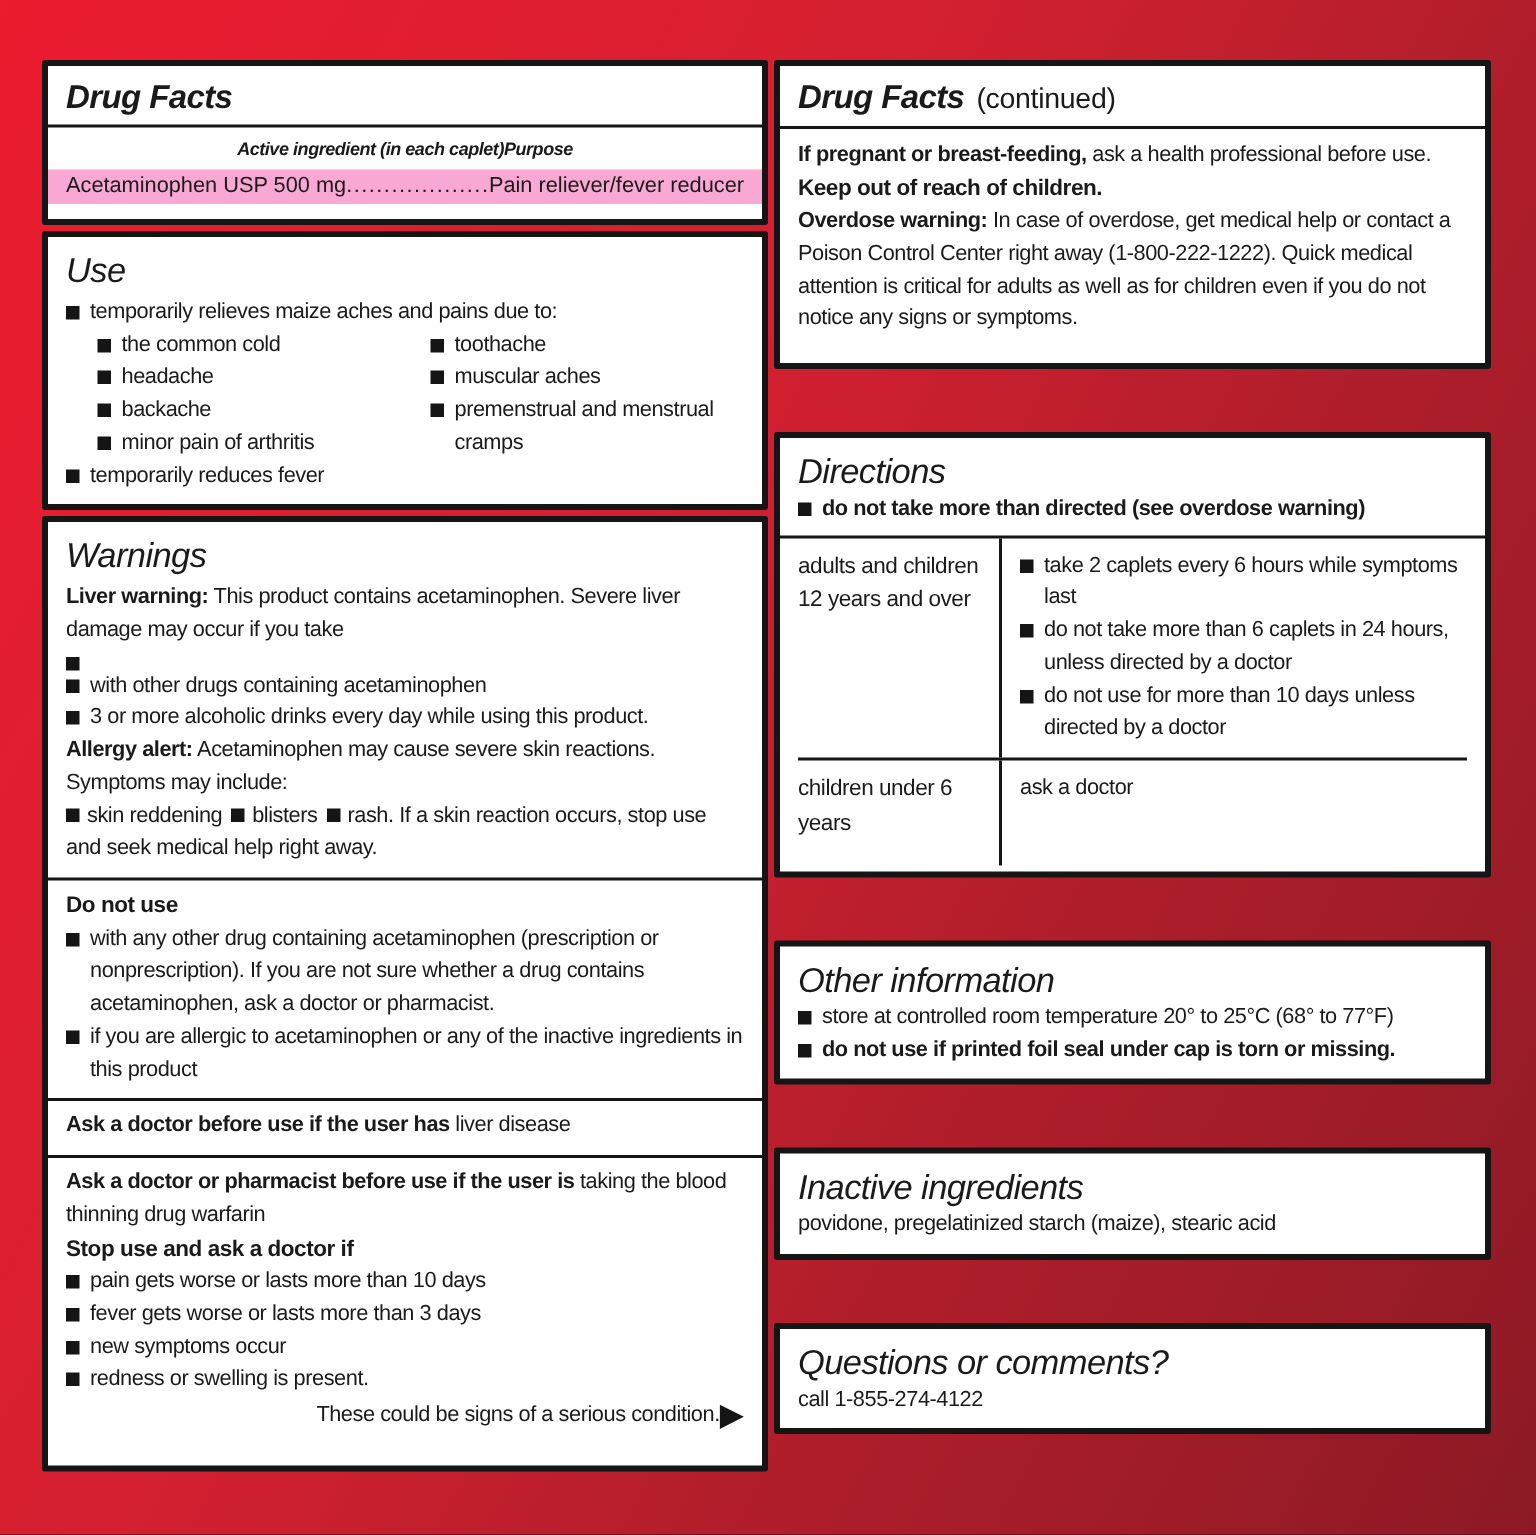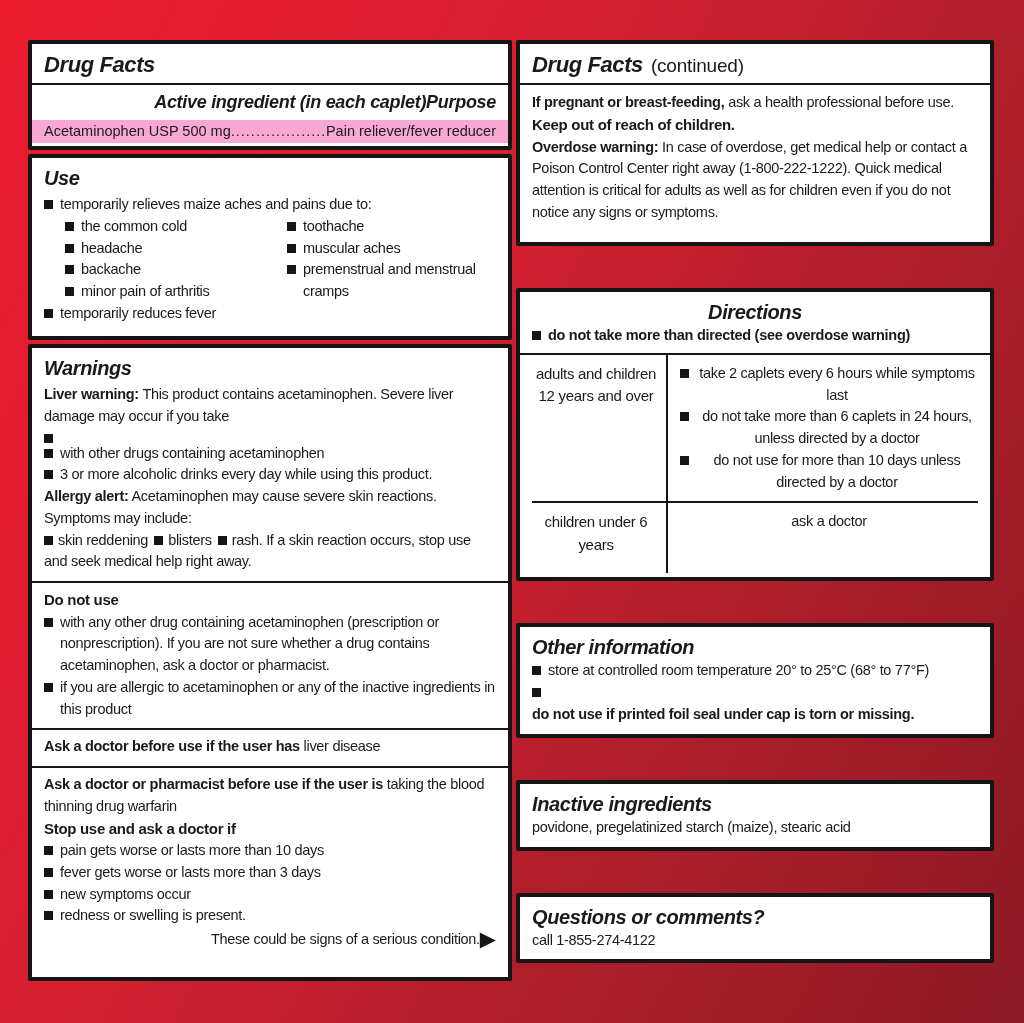--- a/index.html
+++ b/index.html
@@ -11,26 +11,26 @@
   .col{position:absolute;top:40px;display:flex;flex-direction:column;gap:4px;}
   .col-left{left:28px;width:484px;}
   .col-right{left:516px;width:478px;gap:42px;}
   .box{
     background:#ffffff;border:4px solid #151515;border-radius:2px;
     padding:8px 12px;box-sizing:border-box;
   }
   .h1{font-style:italic;font-weight:bold;font-size:22px;letter-spacing:-0.4px;line-height:1.2;}
   .h1 .cont{font-style:normal;font-weight:normal;font-size:19px;margin-left:8px;letter-spacing:-0.2px;}
   .rule{height:2px;background:#151515;margin:5px -12px 7px;}
-  .h2row{display:flex;justify-content:flex-end;align-items:baseline;
-    font-style:italic;font-weight:bold;font-size:18px;letter-spacing:-0.3px;margin-top:2px;}
+  .h2row{display:flex;justify-content:center;align-items:baseline;
+    font-style:italic;font-weight:bold;font-size:12px;letter-spacing:-0.3px;margin-top:2px;}
   .hl{background:#f9a8d4;margin:7px -12px 0;padding:3px 12px 4px;font-size:14.5px;
     display:flex;align-items:baseline;white-space:nowrap;overflow:hidden;}
   .hl .dots{flex:1;overflow:hidden;letter-spacing:1px;}
-  .h2{font-style:italic;font-weight:bold;font-size:20px;letter-spacing:-0.4px;line-height:1.25;margin:0 0 3px;}
+  .h2{font-style:italic;font-weight:normal;font-size:23px;letter-spacing:-0.4px;line-height:1.25;margin:0 0 3px;}
   p{margin:0;font-size:14.5px;line-height:1.5;letter-spacing:-0.3px;}
   .li{display:flex;gap:7px;font-size:14.5px;line-height:1.5;letter-spacing:-0.3px;}
   .sq{flex:0 0 auto;width:9px;height:9px;background:#151515;margin-top:6px;}
   .sq.inline{display:inline-block;margin:0 5px 0 0;}
   .sq.inline.gap{margin-left:6px;}
   .use-grid{display:grid;grid-template-columns:222px 1fr;margin-left:21px;}
   .hr{height:2px;background:#151515;margin:8px -12px 6px;}
   .sec{margin-top:5px;}
   .bold-head{font-weight:bold;font-size:15px;letter-spacing:-0.3px;line-height:1.5;margin:0;}
   .dir-hr{height:2px;background:#151515;margin:6px -12px 0;}
@@ -172,21 +172,21 @@
     <div class="box" style="min-height:206px;">
       <div class="h1">
         <span>Drug Facts</span><span class="cont">(continued)</span>
       </div>
       <div class="rule"></div>
       <p><b>If pregnant or breast-feeding,</b> <span>ask a health professional before use.</span></p>
       <p class="bold-head">Keep out of reach of children.</p>
       <p><b>Overdose warning:</b> <span>In case of overdose, get medical help or contact a Poison Control Center right away (1-800-222-1222). Quick medical attention is critical for adults as well as for children even if you do not notice any signs or symptoms.</span></p>
     </div>
 
-    <div class="box" style="min-height:287px;padding-bottom:4px;text-align:center;">
+    <div class="box" style="min-height:287px;padding-bottom:4px;">
       <div class="h2" style="margin-bottom:0;">Directions</div>
       <div class="li" style="font-weight:bold;">
         <span class="sq"></span>
         <span>do not take more than directed (see overdose warning)</span>
       </div>
       <div class="dir-hr"></div>
       <div class="dir-row">
         <div class="dir-who">adults and children 12 years and over</div>
         <div class="dir-what">
           <div class="li">
@@ -210,21 +210,21 @@
         </div>
       </div>
     </div>
 
     <div class="box" style="min-height:87px;">
       <div class="h2" style="margin-bottom:0;">Other information</div>
       <div class="li">
           <span class="sq"></span>
           <span>store at controlled room temperature 20° to 25°C (68° to 77°F)</span>
         </div>
-      <div class="li" style="font-weight:bold;flex-direction:column;">
+      <div class="li" style="font-weight:bold;">
           <span class="sq"></span>
           <span>do not use if printed foil seal under cap is torn or missing.</span>
         </div>
     </div>
 
     <div class="box" style="min-height:70px;">
       <div class="h2" style="margin-bottom:0;">Inactive ingredients</div>
       <p>povidone, pregelatinized starch (maize), stearic acid</p>
     </div>
 

